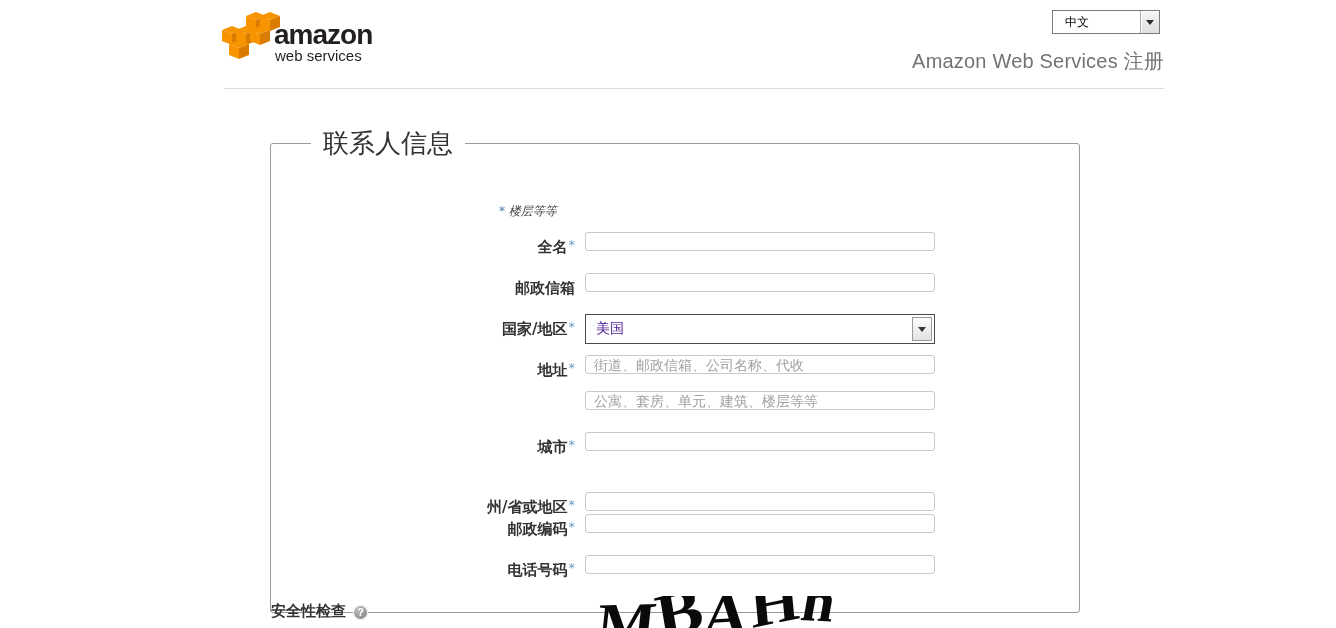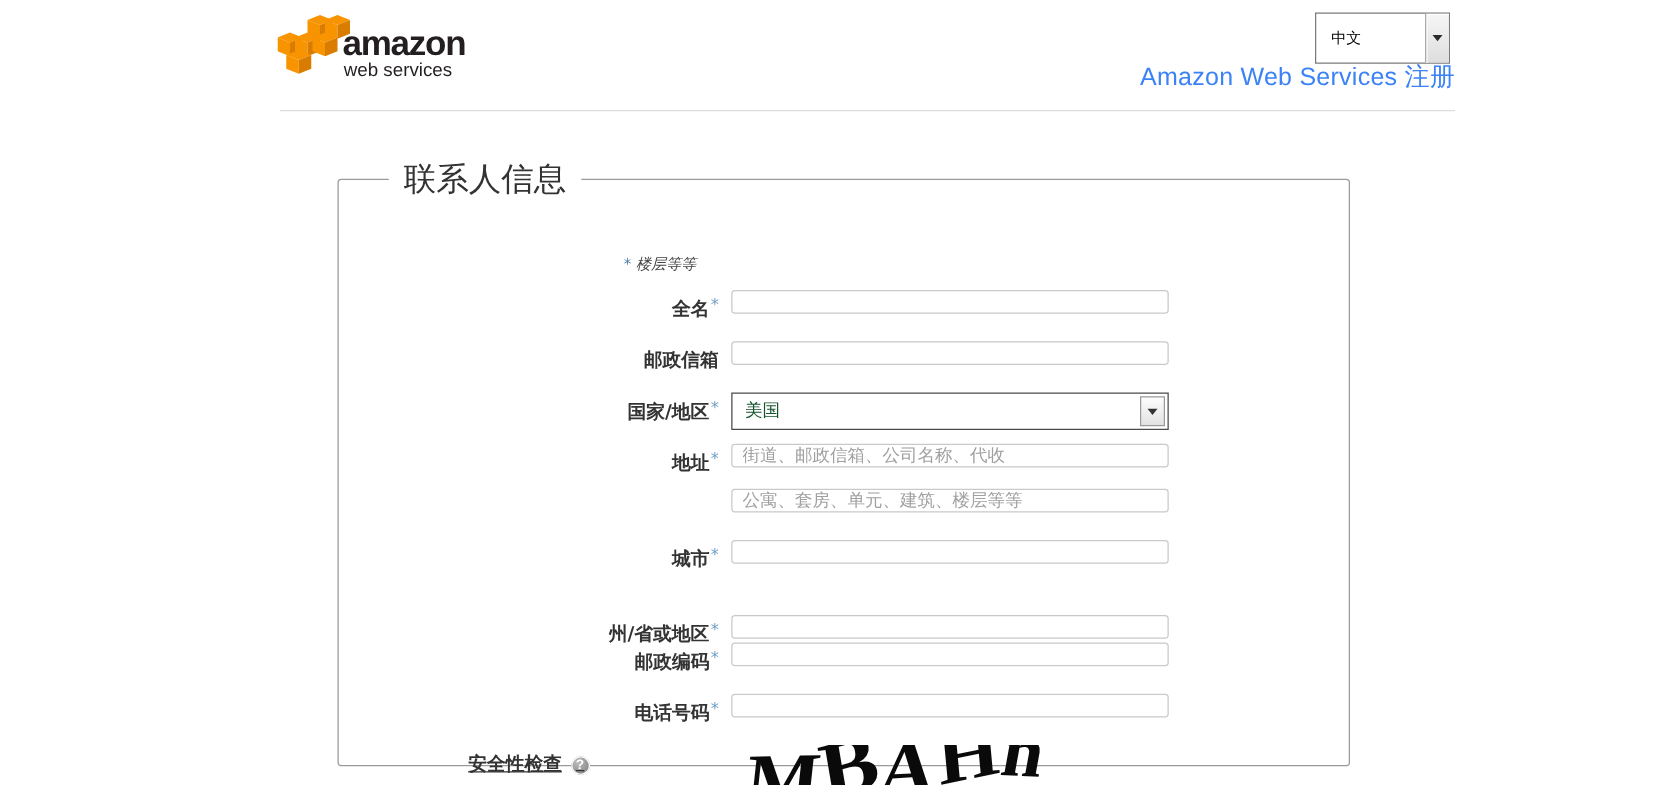--- a/index.html
+++ b/index.html
@@ -13,21 +13,21 @@
   .page { position: relative; width: 1336px; height: 628px; background:#fff; }
 
   
   .header { position: absolute; left: 0; top: 0; width: 1336px; height: 90px; margin-left: 24px; }
 
   .logo { position: absolute; left: 198px; top: 10px; width: 150px; height: 58px; }
   .logo svg { display:block; }
 
   .lang-select {
     position: absolute; left: 1028px; top: 10px;
-    width: 108px; height: 41px;
+    width: 108px; height: 24px;
     border: 1px solid #7b7b7b;
     background: #ffffff;
     display: flex; align-items: stretch;
     font-size: 12px;
     gap: 44px;
   }
   .lang-select .lang-value {
     flex: 1; display:flex; align-items:center;
     padding-left: 12px;
     color: #000; font-size: 12px;
@@ -43,21 +43,21 @@
   .lang-select .lang-arrow i {
     display:block;
     width: 0; height: 0;
     border-left: 4px solid transparent;
     border-right: 4px solid transparent;
     border-top: 5px solid #2b2b2b;
   }
 
   .header-title {
     position: absolute; right: 196px; top: 48px;
-    font-size: 20px; color: #3b82f6;
+    font-size: 20px; color: #737373;
     font-family: "Liberation Sans", sans-serif;
     white-space: nowrap;
     letter-spacing: 0.2px;
   }
   .header-title .cn { font-family: "DejaVu Sans", sans-serif; }
 
   .header-rule {
     position: absolute; left: 200px; top: 88px;
     width: 940px; height: 1px;
     background: #dcdcdc;
@@ -124,21 +124,21 @@
 
   .country-select {
     width: 350px; height: 30px;
     border: 1px solid #4a4a4a;
     background: #ffffff;
     display: flex; align-items: stretch;
   }
   .country-select .cs-value {
     flex: 1; display:flex; align-items:center;
     padding-left: 10px;
-    font-size: 14px; color: #14532d;
+    font-size: 14px; color: #4c1d95;
     font-family: "DejaVu Sans", sans-serif;
   }
   .country-select .cs-arrow {
     width: 20px; margin: 2px 2px 2px 0;
     border: 1px solid #9a9a9a;
     background: linear-gradient(#fdfdfd, #e2e2e2);
     display:flex; align-items:center; justify-content:center;
   }
   .country-select .cs-arrow i {
     width: 0; height: 0;
@@ -152,21 +152,21 @@
     display:inline-block; width:15px; height:15px;
     border-radius:50%;
     background: radial-gradient(circle at 35% 30%, #bdbdbd, #8c8c8c 70%, #6f6f6f 100%);
     color:#ffffff; font-size:11px; font-weight:bold;
     line-height:15px; text-align:center;
     font-family:"Liberation Sans", sans-serif;
     margin-left: 7px;
     position: relative; top: 1px;
     box-shadow: 0 0 0 1px #ffffff inset;
   }
-  .row .lbl.with-help { justify-content:center;text-decoration:underline; }
+  .row .lbl.with-help { justify-content:flex-start; }
 
   
   .captcha-wrap {
     position: absolute; left: 314px; top: 0;
     width: 350px; height: 90px;
     overflow: hidden;
   }
   .captcha-text {
     font-family: "Liberation Serif", "DejaVu Serif", serif;
     font-size: 60px; font-weight: bold; color: #0a0a0a;

